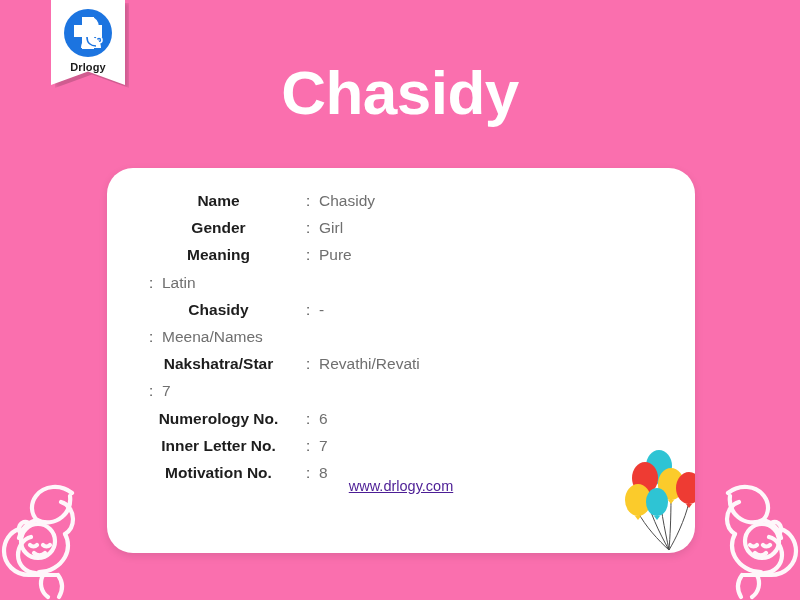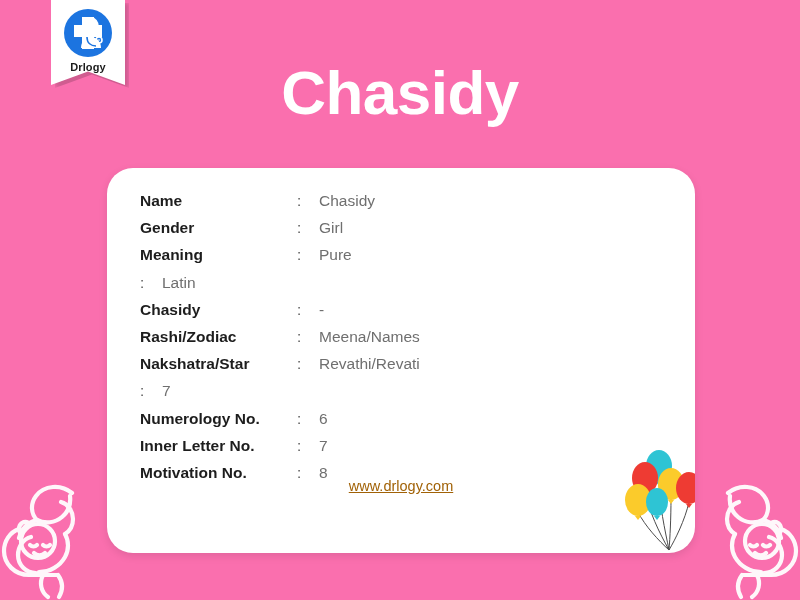--- a/index.html
+++ b/index.html
@@ -48,31 +48,31 @@
   }
 
   
   .card{
     position:absolute;left:107px;top:168px;width:588px;height:385px;
     background:#ffffff;border-radius:26px;
     box-shadow:0 3px 9px rgba(0,0,0,.10);
     overflow:hidden;
   }
   .rows{position:absolute;left:33px;top:24px;}
-  .row{display:flex;align-items:baseline;height:27.2px;}
+  .row{display:flex;align-items:baseline;height:27.2px;text-align:center;}
   .row .lbl{
     width:157px;font-size:15.5px;font-weight:bold;color:#1d1d1d;
     white-space:nowrap;
   }
   .row .sep{width:22px;font-size:15px;color:#555;}
   .row .val{font-size:15.5px;color:#6f6f6f;white-space:nowrap;}
 
   .site-url{
     position:absolute;left:0;top:310px;width:588px;text-align:center;
-    font-size:14.5px;color:#a16207;
+    font-size:14.5px;color:#4c1d95;
   }
   .balloons{position:absolute;left:516px;top:278px;width:86px;height:110px;}
 </style>
 </head>
 <body>
 
 <div class="stage">
 
   <svg class="corner-art left" viewBox="0 0 110 125">
     <g fill="none" stroke="#ffffff" stroke-width="4.2" stroke-linecap="round" stroke-linejoin="round">
@@ -156,21 +156,20 @@
         <span class="val">Latin</span>
       </div>
 
       <div class="row">
         <span class="lbl">Chasidy</span>
         <span class="sep">:</span>
         <span class="val">-</span>
       </div>
 
       <div class="row">
-        <span class="lbl">Rashi/Zodiac</span>
         <span class="sep">:</span>
         <span class="val">Meena/Names</span>
       </div>
 
       <div class="row">
         <span class="lbl">Nakshatra/Star</span>
         <span class="sep">:</span>
         <span class="val">Revathi/Revati</span>
       </div>
 

